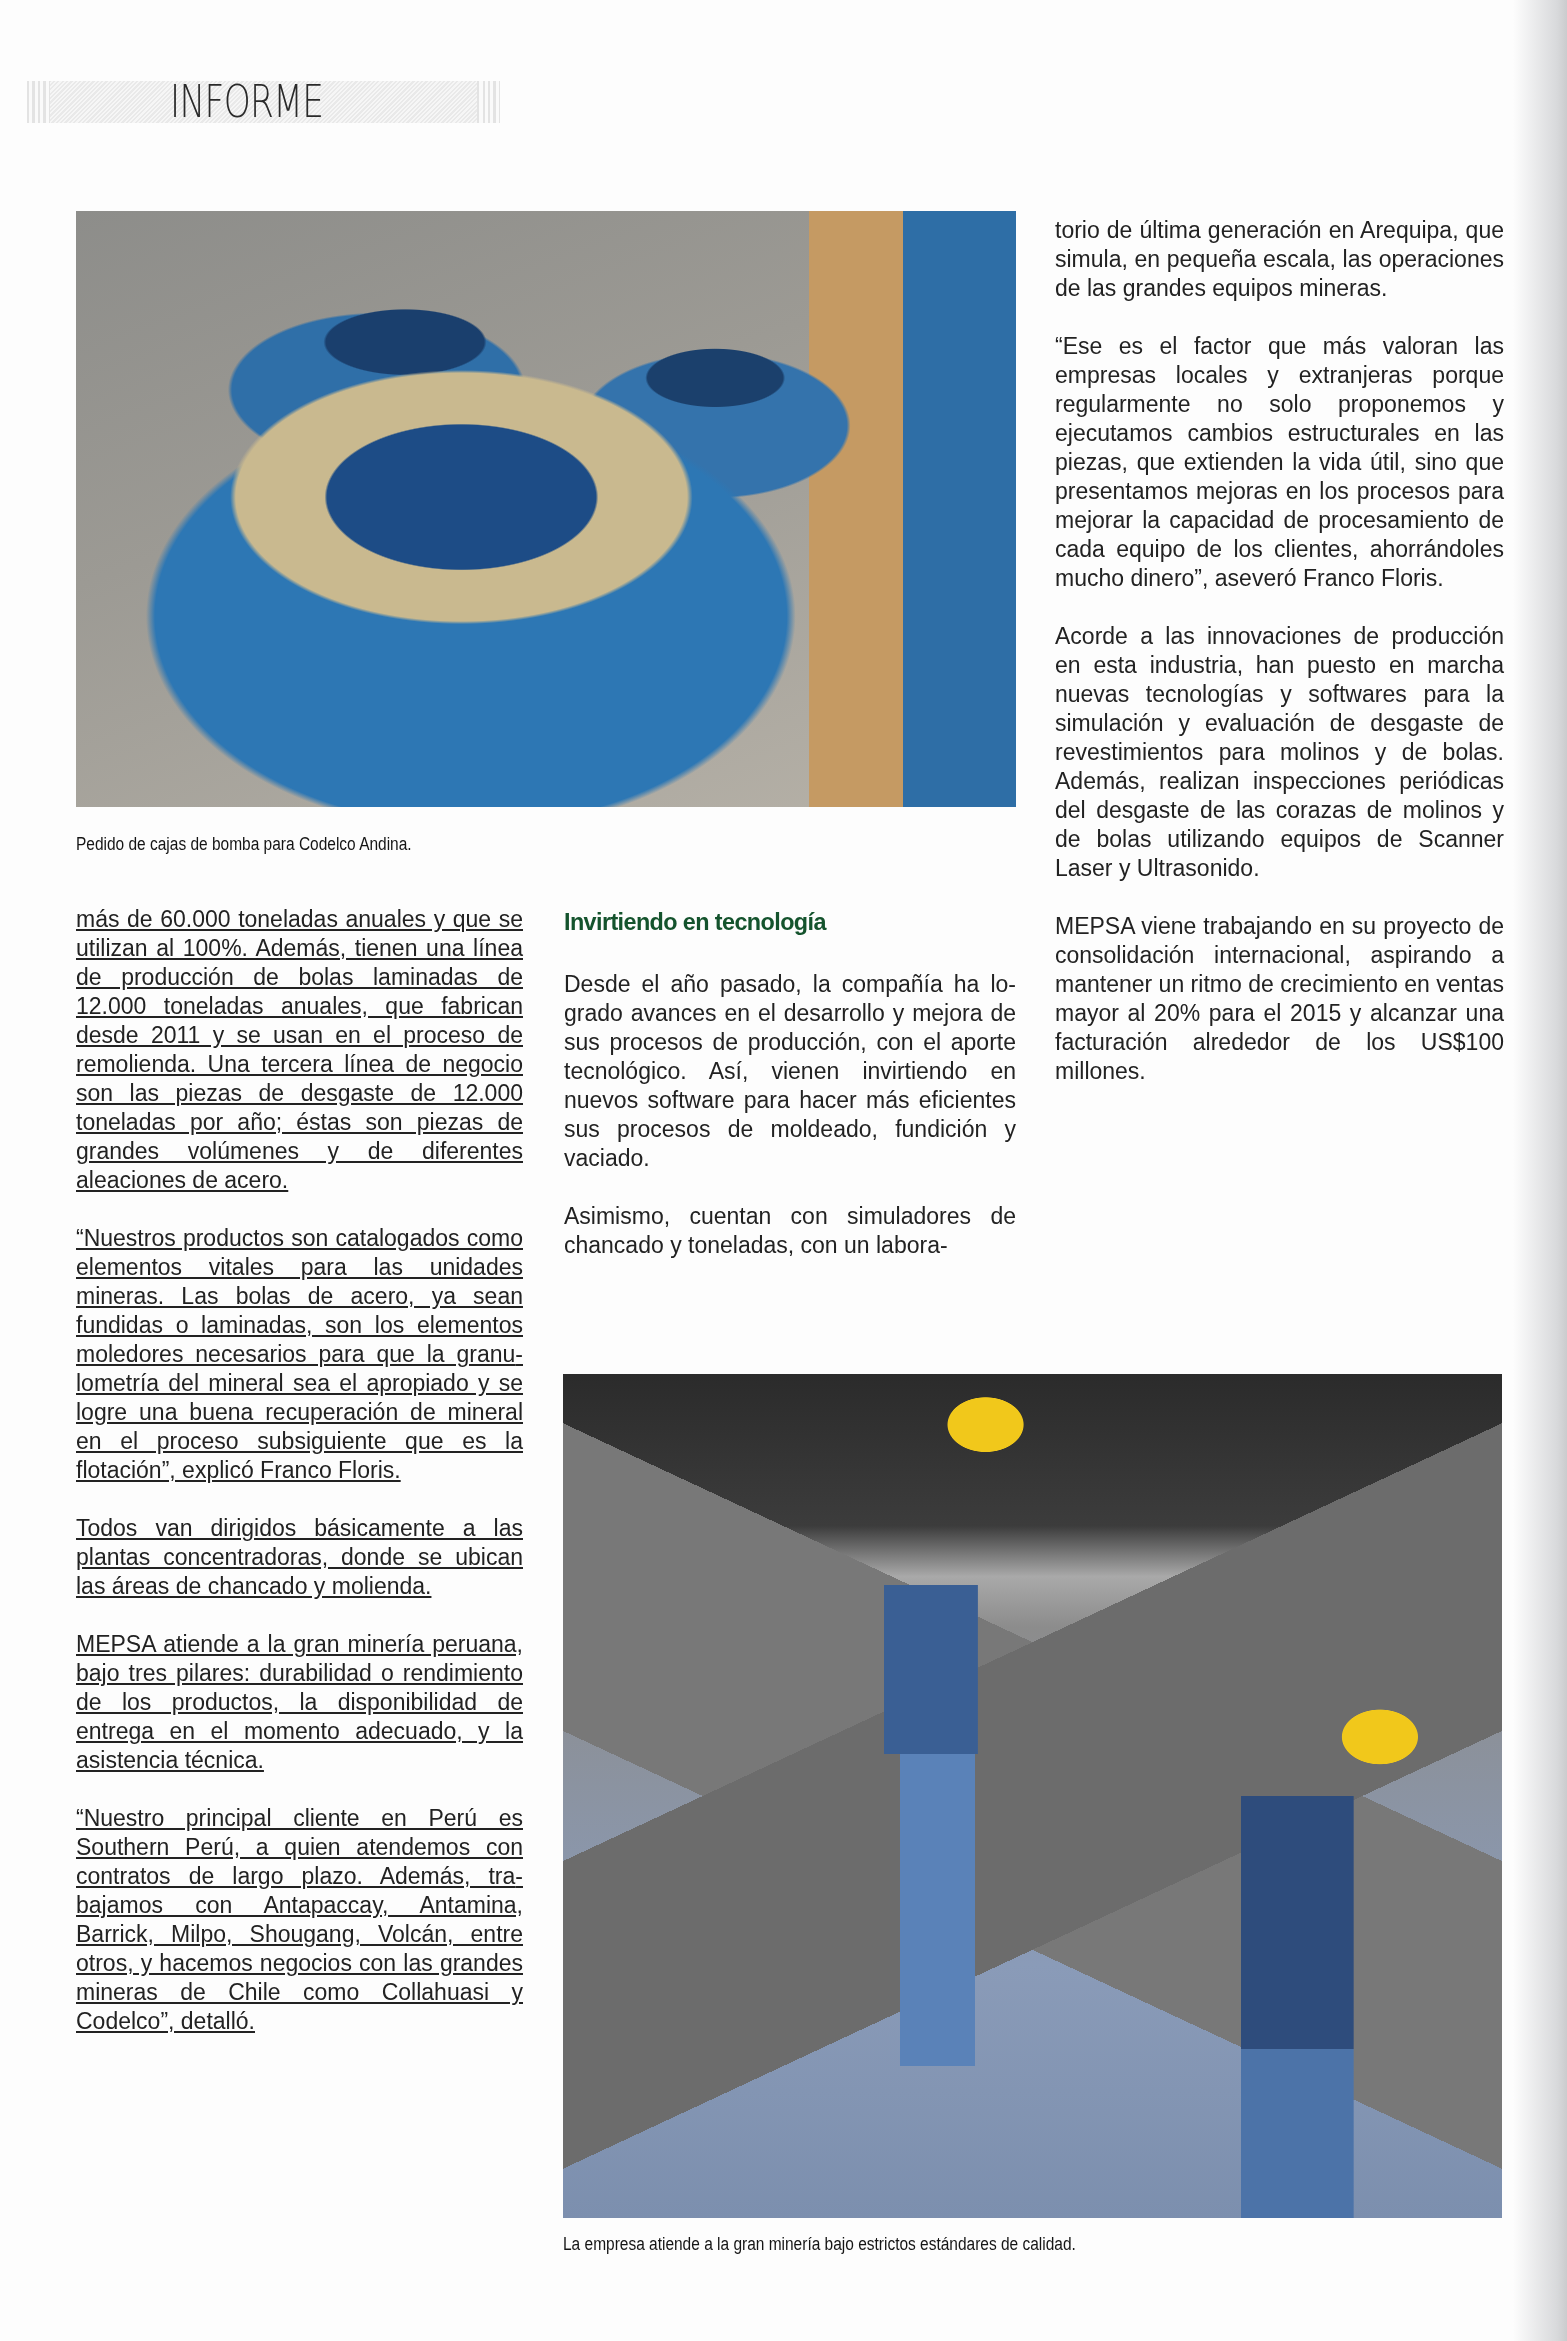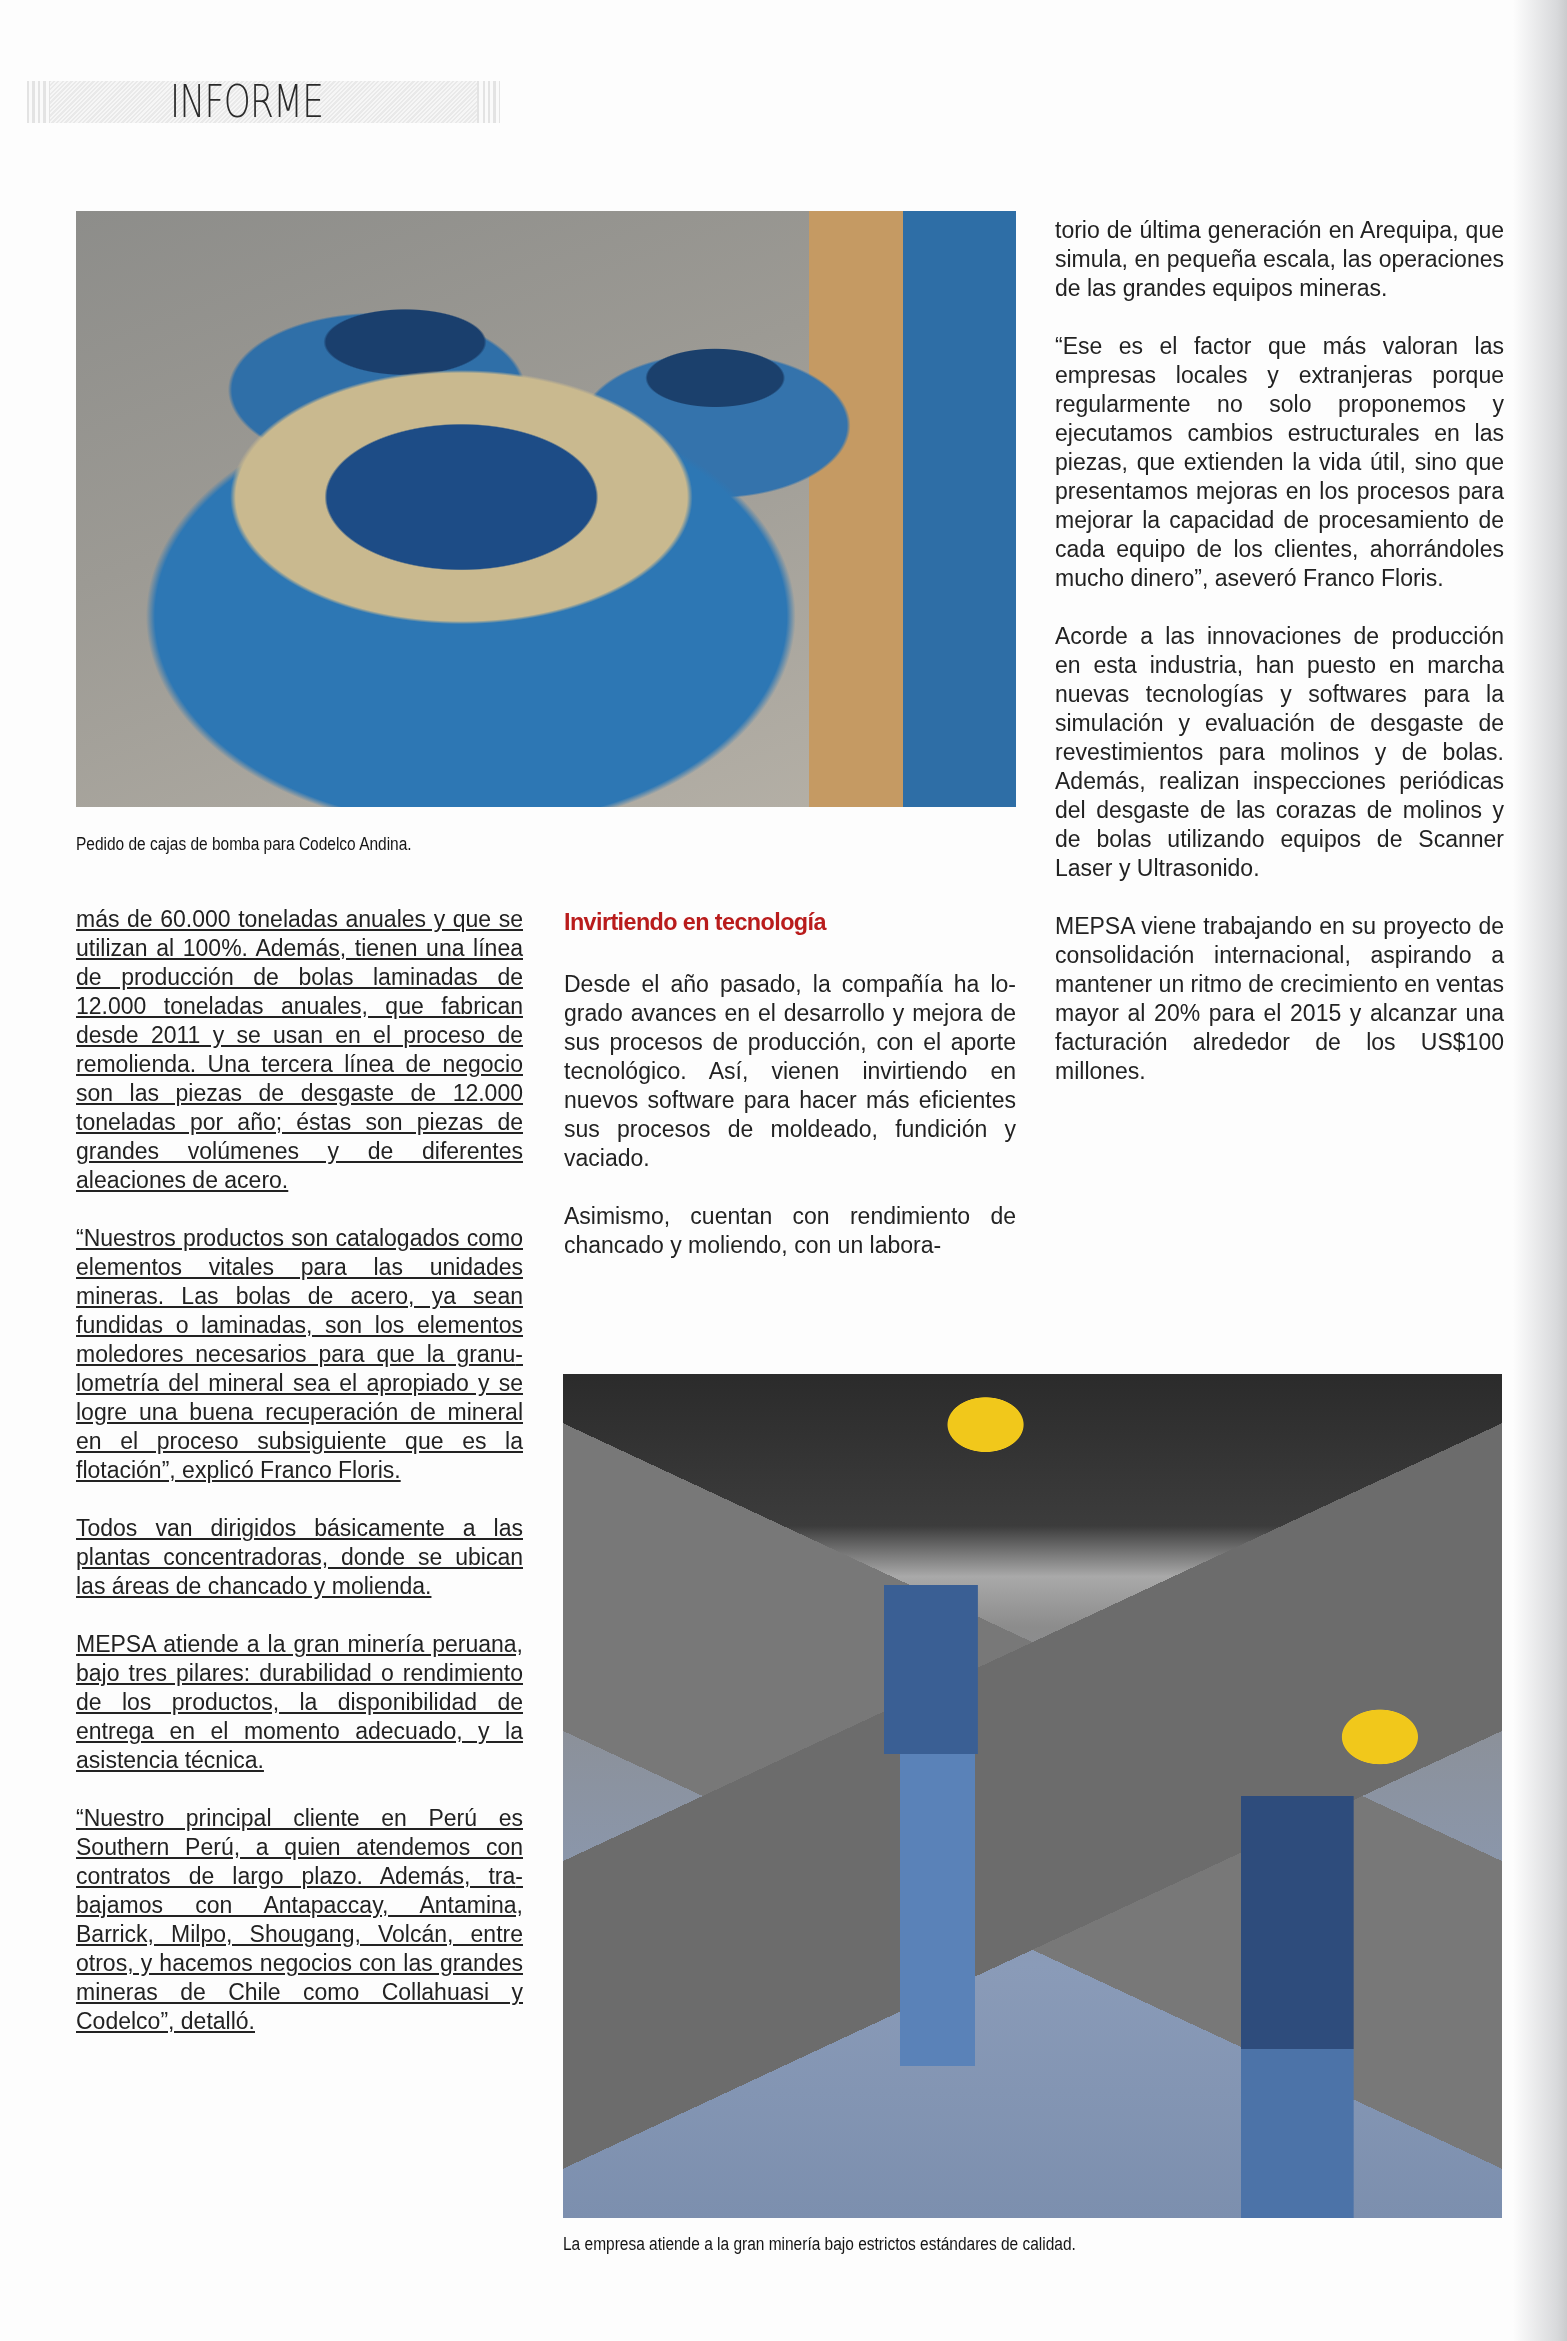--- a/index.html
+++ b/index.html
@@ -65,21 +65,21 @@
   .caption-top { left: 76px; top: 833px; }
   .caption-bottom { left: 563px; top: 2233px; }
   .col { position: absolute; font-size: 23px; line-height: 29px; text-align: justify; hyphens: manual; color: #222; }
   .col p { margin: 0 0 29px 0; }
   .col p.last { margin-bottom: 0; }
   .col-left { left: 76px; top: 905px; width: 447px; text-decoration: underline; }
   .col-mid { left: 564px; top: 908px; width: 452px; }
   .col-right { left: 1055px; top: 216px; width: 449px; }
   .sub-heading {
     font-family: "Liberation Sans", sans-serif; font-weight: bold;
-    font-size: 23.4px; letter-spacing: -0.6px; color: #b91c1c;
+    font-size: 23.4px; letter-spacing: -0.6px; color: #14532d;
     margin: 0 0 34px 0; line-height: 28px;
   }
 </style>
 </head>
 <body>
 
 <div class="binding-shadow"></div>
 
 <div class="header-band"></div>
 <div class="section-label">INFORME</div>
@@ -91,21 +91,21 @@
   <p>más de 60.000 toneladas anuales y que se utilizan al 100%. Además, tienen una línea de producción de bolas laminadas de 12.000 toneladas anuales, que fabri­can desde 2011 y se usan en el proceso de remolienda. Una tercera línea de negocio son las piezas de desgaste de 12.000 toneladas por año; éstas son pie­zas de grandes volúmenes y de diferen­tes aleaciones de acero.</p>
   <p>“Nuestros productos son catalogados como elementos vitales para las unida­des mineras. Las bolas de acero, ya sean fundidas o laminadas, son los elementos moledores necesarios para que la granu­lometría del mineral sea el apropiado y se logre una buena recuperación de mi­neral en el proceso subsiguiente que es la flotación”, explicó Franco Floris.</p>
   <p>Todos van dirigidos básicamente a las plantas concentradoras, donde se ubican las áreas de chancado y molienda.</p>
   <p>MEPSA atiende a la gran minería pe­ruana, bajo tres pilares: durabilidad o rendimiento de los productos, la dispo­nibilidad de entrega en el momento ade­cuado, y la asistencia técnica.</p>
   <p class="last">“Nuestro principal cliente en Perú es Southern Perú, a quien atendemos con contratos de largo plazo. Además, tra­bajamos con Antapaccay, Antamina, Barrick, Milpo, Shougang, Volcán, entre otros, y hacemos negocios con las gran­des mineras de Chile como Collahuasi y Codelco”, detalló.</p>
 </div>
 
 <div class="col col-mid">
   <div class="sub-heading">Invirtiendo en tecnología</div>
   <p>Desde el año pasado, la compañía ha lo­grado avances en el desarrollo y mejora de sus procesos de producción, con el aporte tecnológico. Así, vienen invirtien­do en nuevos software para hacer más eficientes sus procesos de moldeado, fundición y vaciado.</p>
-  <p class="last">Asimismo, cuentan con rendimiento de chancado y moliendo, con un labora-</p>
+  <p class="last">Asimismo, cuentan con simuladores de chancado y toneladas, con un labora-</p>
 </div>
 
 <div class="col col-right">
   <p>torio de última generación en Arequi­pa, que simula, en pequeña escala, las operaciones de las grandes equipos mineras.</p>
   <p>“Ese es el factor que más valoran las empresas locales y extranjeras porque regularmente no solo proponemos y ejecutamos cambios estructurales en las piezas, que extienden la vida útil, sino que presentamos mejoras en los proce­sos para mejorar la capacidad de proce­samiento de cada equipo de los clientes, ahorrándoles mucho dinero”, aseveró Franco Floris.</p>
   <p>Acorde a las innovaciones de producción en esta industria, han puesto en marcha nuevas tecnologías y softwares para la simulación y evaluación de desgaste de revestimientos para molinos y de bolas. Además, realizan inspecciones perió­dicas del desgaste de las corazas de molinos y de bolas utilizando equipos de Scanner Laser y Ultrasonido.</p>
   <p class="last">MEPSA viene trabajando en su proyecto de consolidación internacional, aspiran­do a mantener un ritmo de crecimiento en ventas mayor al 20% para el 2015 y alcanzar una facturación alrededor de los US$100 millones.</p>
 </div>
 
 <div class="photo photo-mill" title="Trabajadores con cascos amarillos sobre piezas de desgaste de acero"></div>

